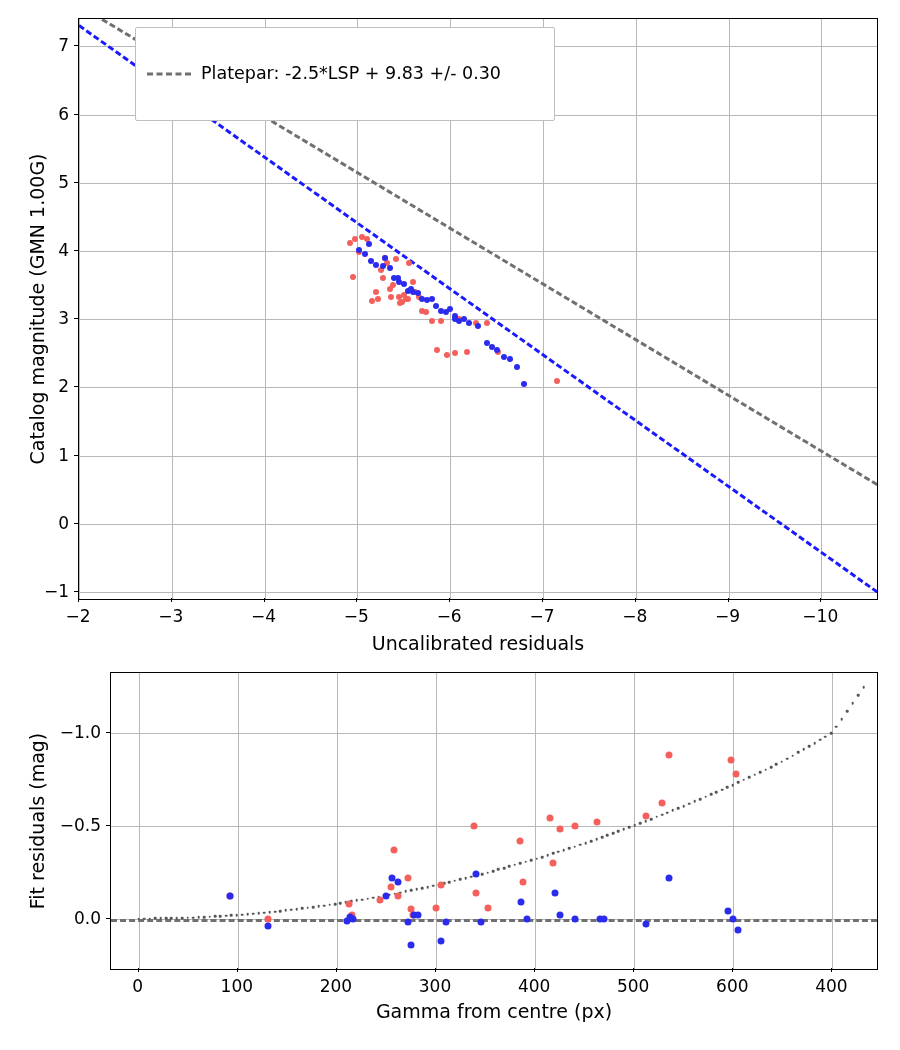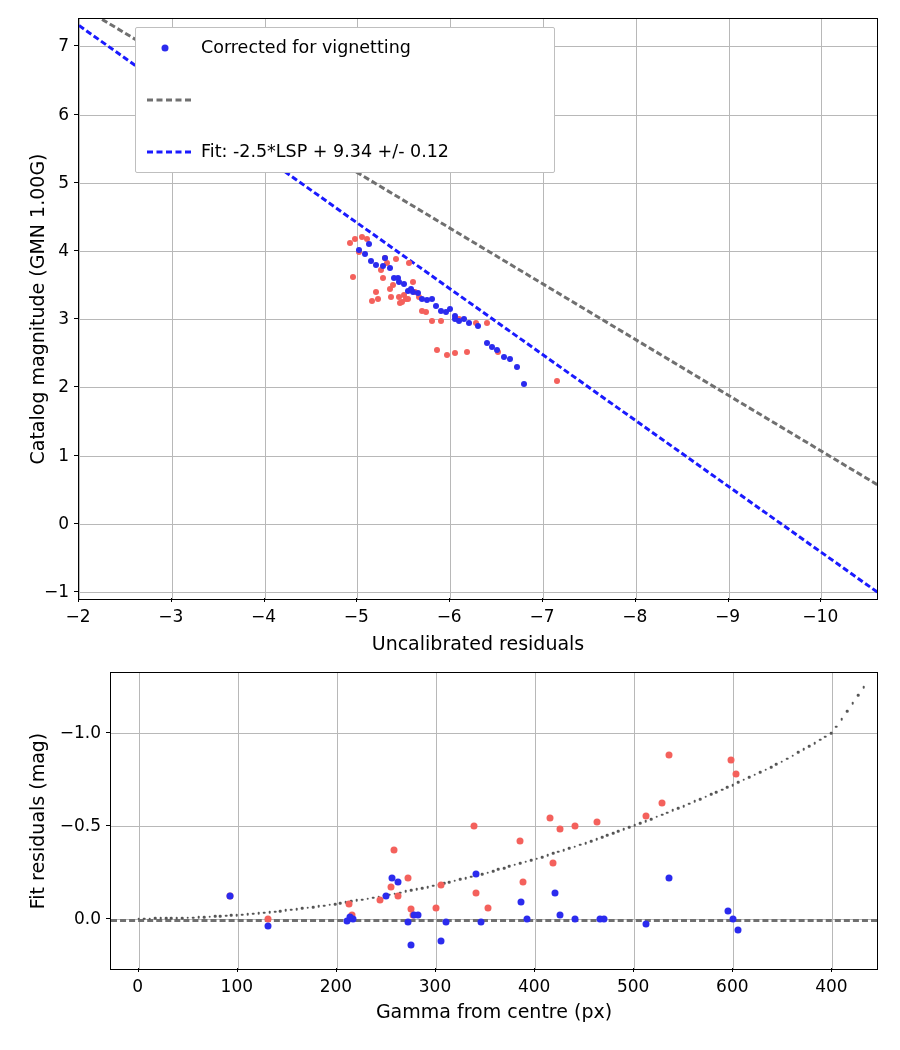--- a/index.html
+++ b/index.html
@@ -291,38 +291,27 @@
       <div class="tick-h" style="left: 74px; top: 113.529px;"></div>
       <div class="ticklabel y" style="left: 69px; top: 113.529px;">6</div>
       <div class="tick-h" style="left: 74px; top: 45.2941px;"></div>
       <div class="ticklabel y" style="left: 69px; top: 45.2941px;">7</div>
     </div>
 
   <div class="axislabel x" style="left:478px; top:632px;">Uncalibrated residuals</div>
   <div class="axislabel y" style="left:26px; top:309px;">Catalog magnitude (GMN 1.00G)</div>
 
   <div class="legend" style="left:135px; top:27px; width:420px;">
-    <div class="legend-row">
-      <span class="legend-key">
-        <span class="sampledot" style="background:#2b2bee;"></span>
-      </span>
-      <span class="legend-label">Corrected for vignetting</span>
-    </div>
     <div class="legend-row" style="height:78px; align-items:center;">
       <span class="legend-key">
         <span class="sampleline"></span>
       </span>
       <span style="line-height:1.45;">
+        <span style="display:block;">Platepar: -2.5*LSP + 9.83 +/- 0.30</span>
       </span>
-    </div>
-    <div class="legend-row">
-      <span class="legend-key">
-        <span class="sampleline blue"></span>
-      </span>
-      <span class="legend-label">Fit: -2.5*LSP + 9.34 +/- 0.12</span>
     </div>
   </div>
 
   <div class="axes" id="ax-bot" style="left:110px; top:672px; width:768px; height:298px;">
     <div class="plotarea" id="bot-plot">
         <div class="gridline-v" style="left: 27.7464px;"></div>
         <div class="gridline-v" style="left: 126.841px;"></div>
         <div class="gridline-v" style="left: 225.935px;"></div>
         <div class="gridline-v" style="left: 325.03px;"></div>
         <div class="gridline-v" style="left: 424.124px;"></div>

